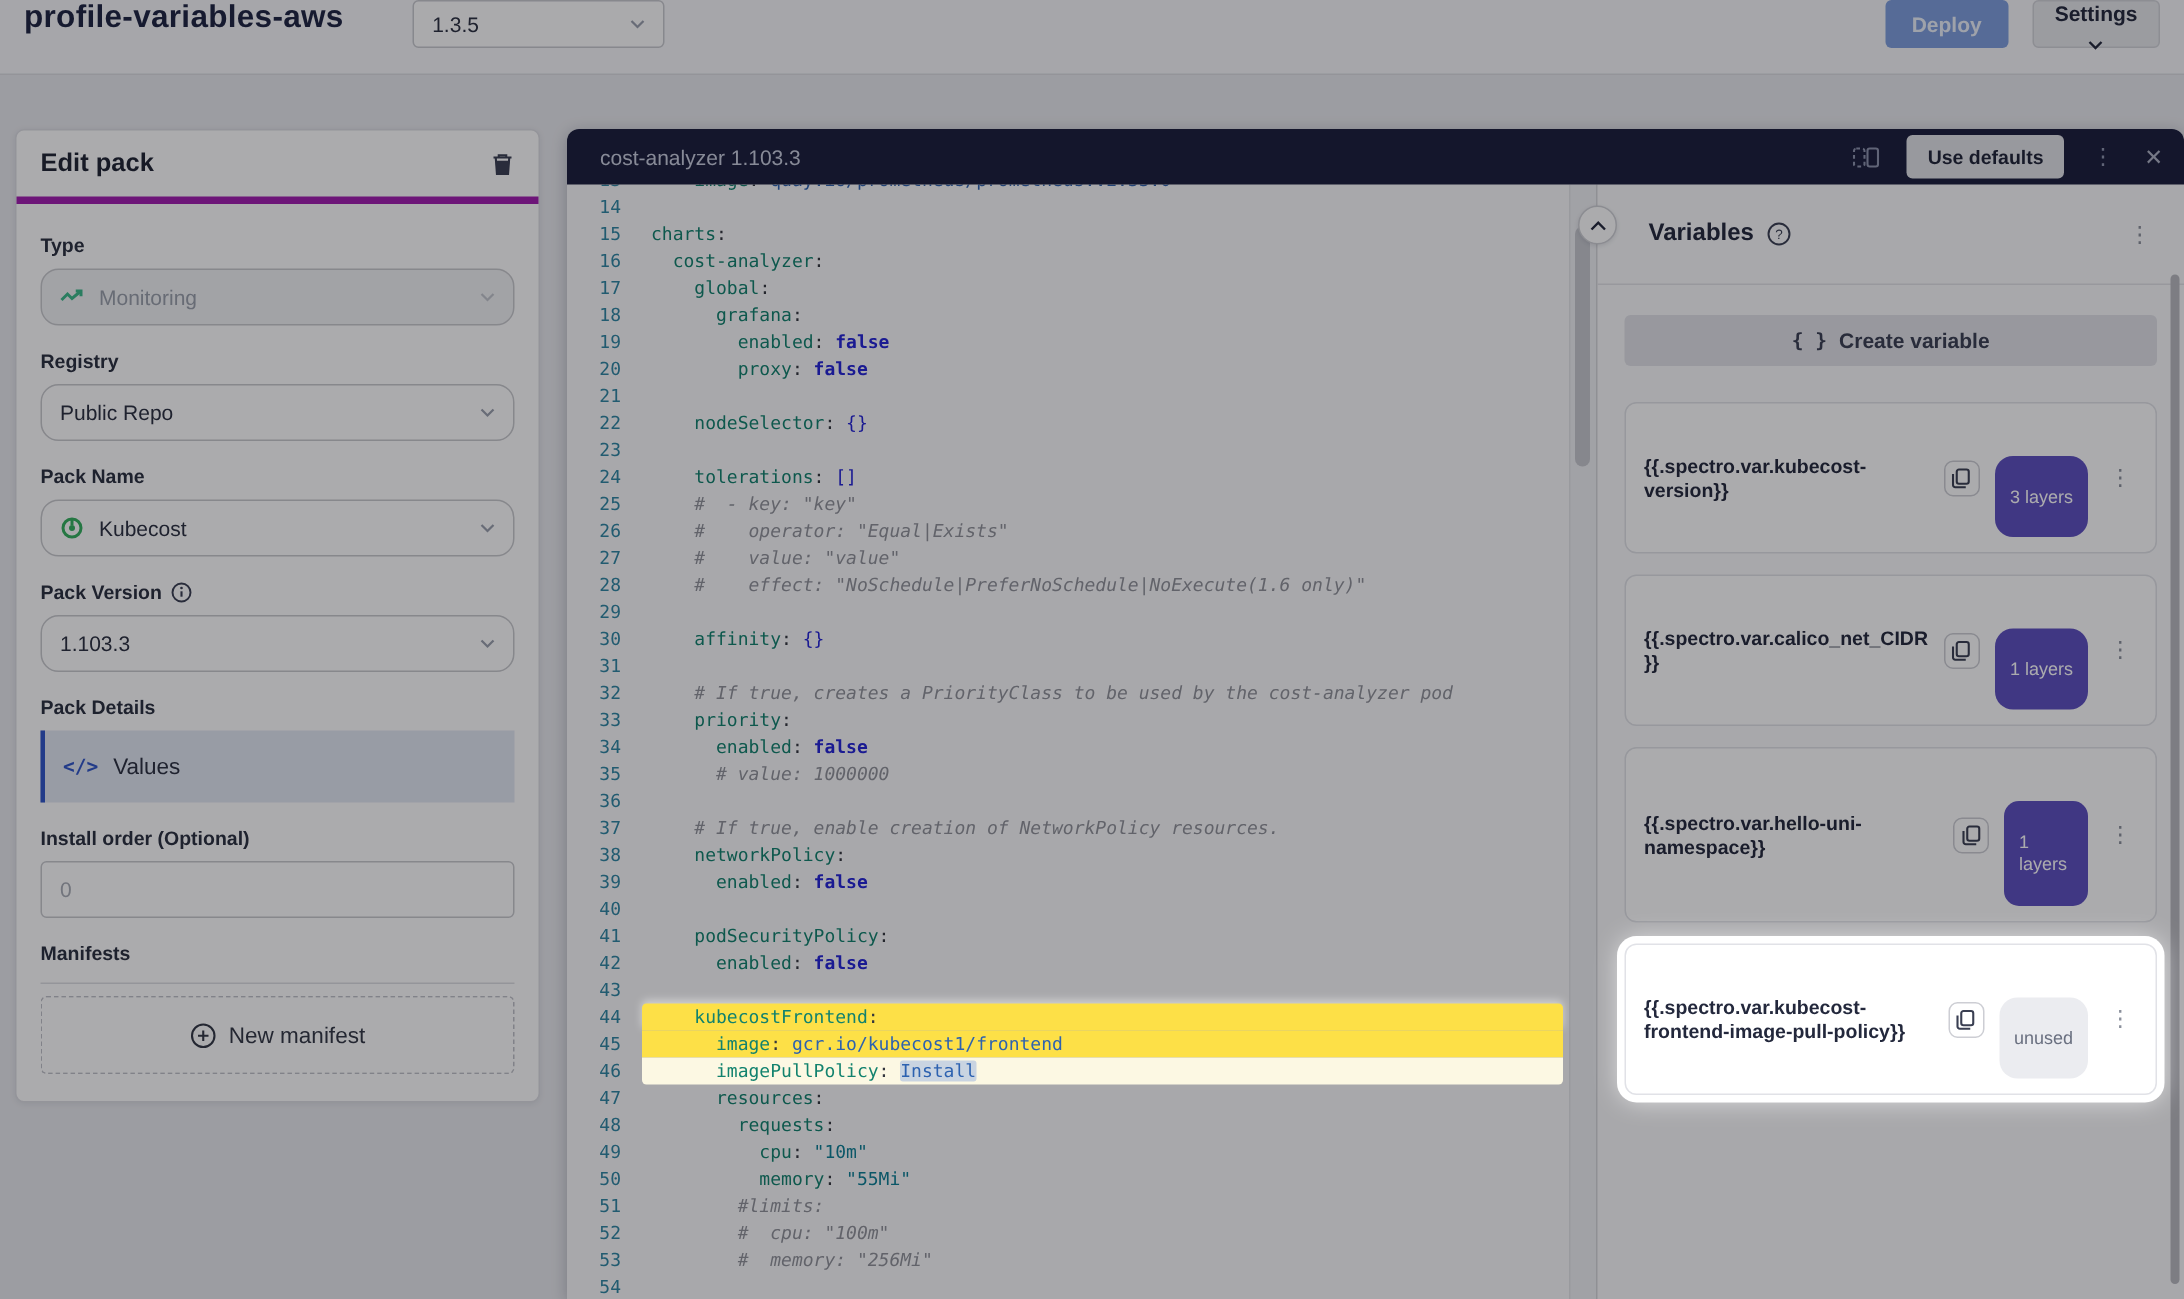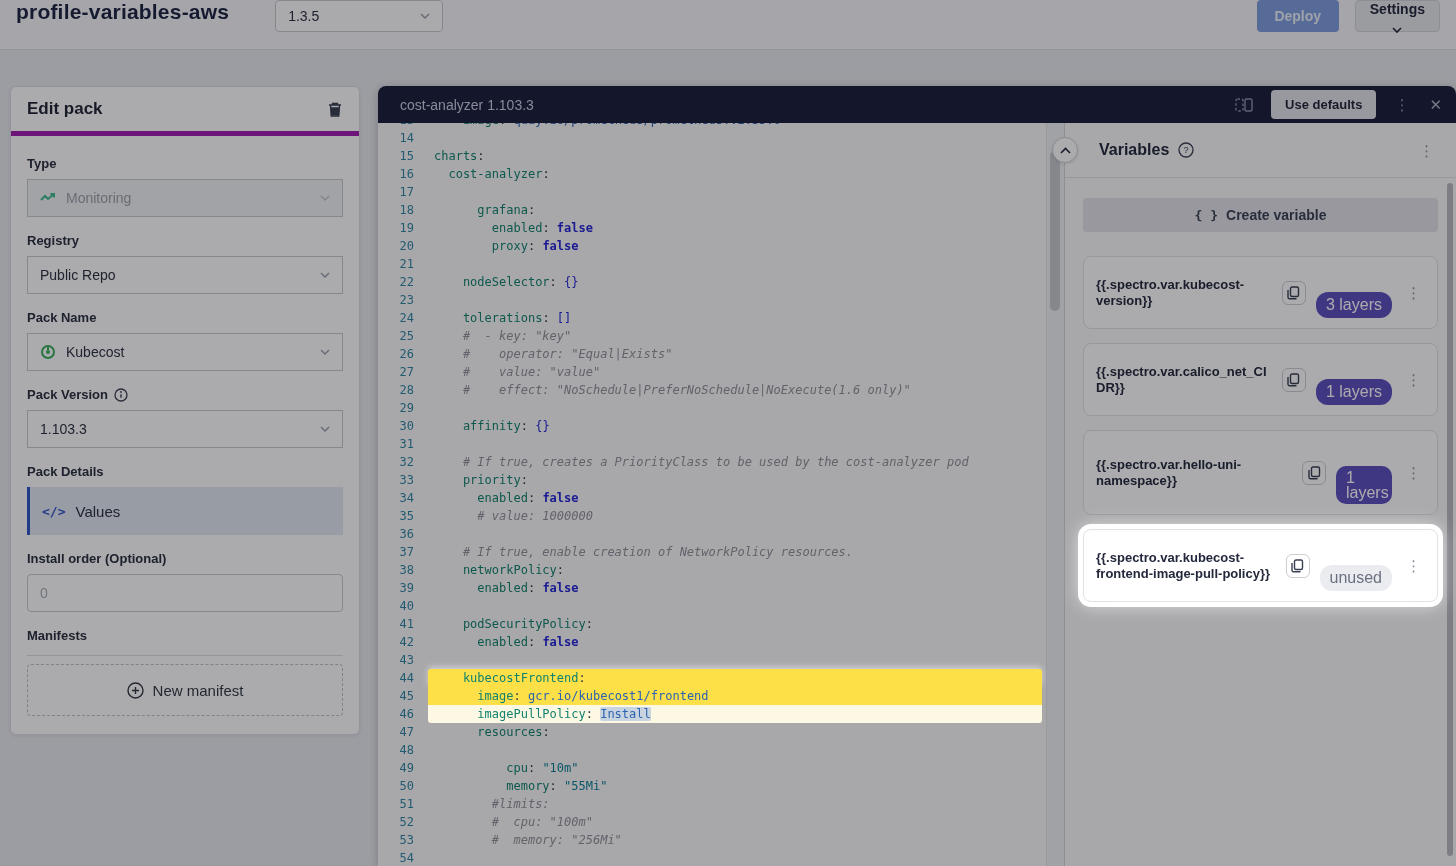--- a/index.html
+++ b/index.html
@@ -23,21 +23,21 @@
   .chev svg, .icon svg { display:block; }
 
   
   .left-panel { position:absolute; left:10px; top:86px; width:350px; background:#ffffff;
                 border:1px solid #dcdde2; border-radius:6px; box-shadow:0 1px 4px rgba(30,34,60,.08); }
   .lp-header { display:flex; align-items:center; justify-content:space-between; padding:12px 16px;
                border-bottom:5px solid #a21caf; }
   .lp-title { font-size:17px; font-weight:bold; color:#1f2433; }
   .lp-body { padding:4px 16px 18px 16px; }
   .field-label { font-size:13px; font-weight:bold; color:#2a2f3f; margin:16px 0 8px 0; display:flex; align-items:center; gap:6px; }
-  .field-select { display:flex; align-items:center; height:38px; border:1px solid #c9cace; border-radius:0;
+  .field-select { display:flex; align-items:center; height:38px; border:1px solid #c9cace; border-radius:12px;
                   background:#fff; padding:0 12px; font-size:14px; color:#2b3040; gap:10px; }
   .field-select .cend { margin-left:auto; }
   .field-select.disabled { background:#f2f3f5; color:#9aa0ab; }
   .values-row { display:flex; align-items:center; gap:10px; height:48px; background:#e3e8f3;
                 border-left:3px solid #2f55c8; padding:0 12px; font-size:15px; color:#2b3040; }
   .code-glyph { font-family:"DejaVu Sans Mono",monospace; font-size:13px; font-weight:bold; color:#2f55c8; }
   .install-input { width:100%; height:38px; border:1px solid #c9cace; border-radius:4px; padding:0 12px;
                    font-size:14px; color:#2b3040; font-family:"Liberation Sans",sans-serif; }
   .install-input::placeholder { color:#a9adb6; }
   .manifest-divider { border:none; border-top:1px solid #dddee2; margin:12px 0 8px 0; }
@@ -74,39 +74,39 @@
   .tk-b { color:#2424d6; }
   .tk-s { color:#0c7f95; }
   .tk-c { color:#90929a; font-style:italic; }
   .tk-sel { background:#c9d4e1; border-radius:2px; }
 
   .code-track { position:absolute; top:0; right:0; bottom:0; width:18px; background:#f0f1f4; border-left:1px solid #e4e5e9; }
   .code-thumb { position:absolute; top:28px; right:4px; width:10px; height:160px; background:#c7c9cf; border-radius:5px; }
 
   
   .vars-pane { flex:1; border-left:1px solid #d5d6da; background:#fafbfc; position:relative; }
-  .vars-header { height:55px; display:flex; align-items:center; padding:0 18px 0 34px; border-bottom:1px solid #e2e3e7; position:relative; }
+  .vars-header { height:67px; display:flex; align-items:center; padding:0 18px 0 34px; border-bottom:1px solid #e2e3e7; position:relative; }
   .collapse-btn { position:absolute; left:-13px; top:14px; width:26px; height:26px; border-radius:50%;
                   background:#fff; border:1px solid #cfd0d5; display:flex; align-items:center; justify-content:center;
                   box-shadow:0 1px 3px rgba(30,34,60,.12); color:#23283c; }
   .vars-title { font-size:16px; font-weight:bold; color:#23283c; margin-right:9px; }
   .help-icon { color:#3a3f52; display:flex; }
   .vars-header .kebab { margin-left:auto; }
   .kebab { color:#8b909c; font-size:15px; letter-spacing:0; line-height:1; padding:2px 4px; }
   .vars-body { padding:20px 18px; }
   .btn-create-var { width:100%; height:34px; background:#e2e3e8; border:none; border-radius:4px;
                     font-size:14px; font-weight:bold; color:#3a3f52; display:flex; align-items:center;
                     justify-content:center; gap:8px; margin-bottom:24px; }
   .braces { font-family:"DejaVu Sans Mono",monospace; font-size:13px; font-weight:bold; }
   .var-card { display:flex; align-items:center; gap:10px; background:#ffffff; border:1px solid #e1e2e7;
               border-radius:8px; padding:10px 12px; margin-bottom:14px; min-height:44px; }
   .var-name { flex:1; min-width:0; font-size:13px; font-weight:bold; color:#23283c; line-height:16px; word-break:break-word; }
   .copy-btn { flex:0 0 24px; width:24px; height:24px; border:1px solid #cdced4; border-radius:6px; background:#fff;
               display:flex; align-items:center; justify-content:center; color:#3a3f52; }
-  .badge { font-size:16px; border-radius:12px; padding:4px 10px; white-space:nowrap;margin-top:25px; }
+  .badge { font-size:12px; border-radius:12px; padding:20px 10px; white-space:nowrap;margin-top:25px; }
   .badge.layers { background:#5d4fc0; color:#fff; }
   .badge.layers.wrap { white-space:normal; max-width:56px; text-align:left; line-height:15px; border-radius:10px; }
   .badge.unused { background:#ebecf0; color:#6a7080; }
   .var-card.spot { position:relative; z-index:600; box-shadow:0 0 0 5px #ffffff, 0 0 18px 3px rgba(255,255,255,.7); }
   .vars-scrollbar { position:absolute; top:60px; bottom:10px; right:3px; width:6px; background:#b9bac0; border-radius:3px; }
 
   
   .dim-overlay { position:fixed; inset:0; background:rgba(8,9,15,.34); z-index:500; pointer-events:none; }
 </style>
 </head>
@@ -260,20 +260,21 @@
           <div class="line">
             <span class="gut">15</span>
             <span class="code-content"><span class="tk-k">charts</span><span class="tk-d">:</span></span>
           </div>
           <div class="line">
             <span class="gut">16</span>
             <span class="code-content"><span class="tk-k">  cost-analyzer</span><span class="tk-d">:</span></span>
           </div>
           <div class="line">
             <span class="gut">17</span>
+            <span class="code-content"><span class="tk-k">    global</span><span class="tk-d">:</span></span>
           </div>
           <div class="line">
             <span class="gut">18</span>
             <span class="code-content"><span class="tk-k">      grafana</span><span class="tk-d">:</span></span>
           </div>
           <div class="line">
             <span class="gut">19</span>
             <span class="code-content"><span class="tk-k">        enabled</span><span class="tk-d">: </span><span class="tk-a">false</span></span>
           </div>
           <div class="line">
@@ -383,20 +384,21 @@
           <div class="line hlmod">
             <span class="gut">46</span>
             <span class="code-content"><span class="tk-k">      imagePullPolicy</span><span class="tk-d">: </span><span class="tk-v tk-sel">Install</span></span>
           </div>
           <div class="line">
             <span class="gut">47</span>
             <span class="code-content"><span class="tk-k">      resources</span><span class="tk-d">:</span></span>
           </div>
           <div class="line">
             <span class="gut">48</span>
+            <span class="code-content"><span class="tk-k">        requests</span><span class="tk-d">:</span></span>
           </div>
           <div class="line">
             <span class="gut">49</span>
             <span class="code-content"><span class="tk-k">          cpu</span><span class="tk-d">: </span><span class="tk-s">"10m"</span></span>
           </div>
           <div class="line">
             <span class="gut">50</span>
             <span class="code-content"><span class="tk-k">          memory</span><span class="tk-d">: </span><span class="tk-s">"55Mi"</span></span>
           </div>
           <div class="line">

